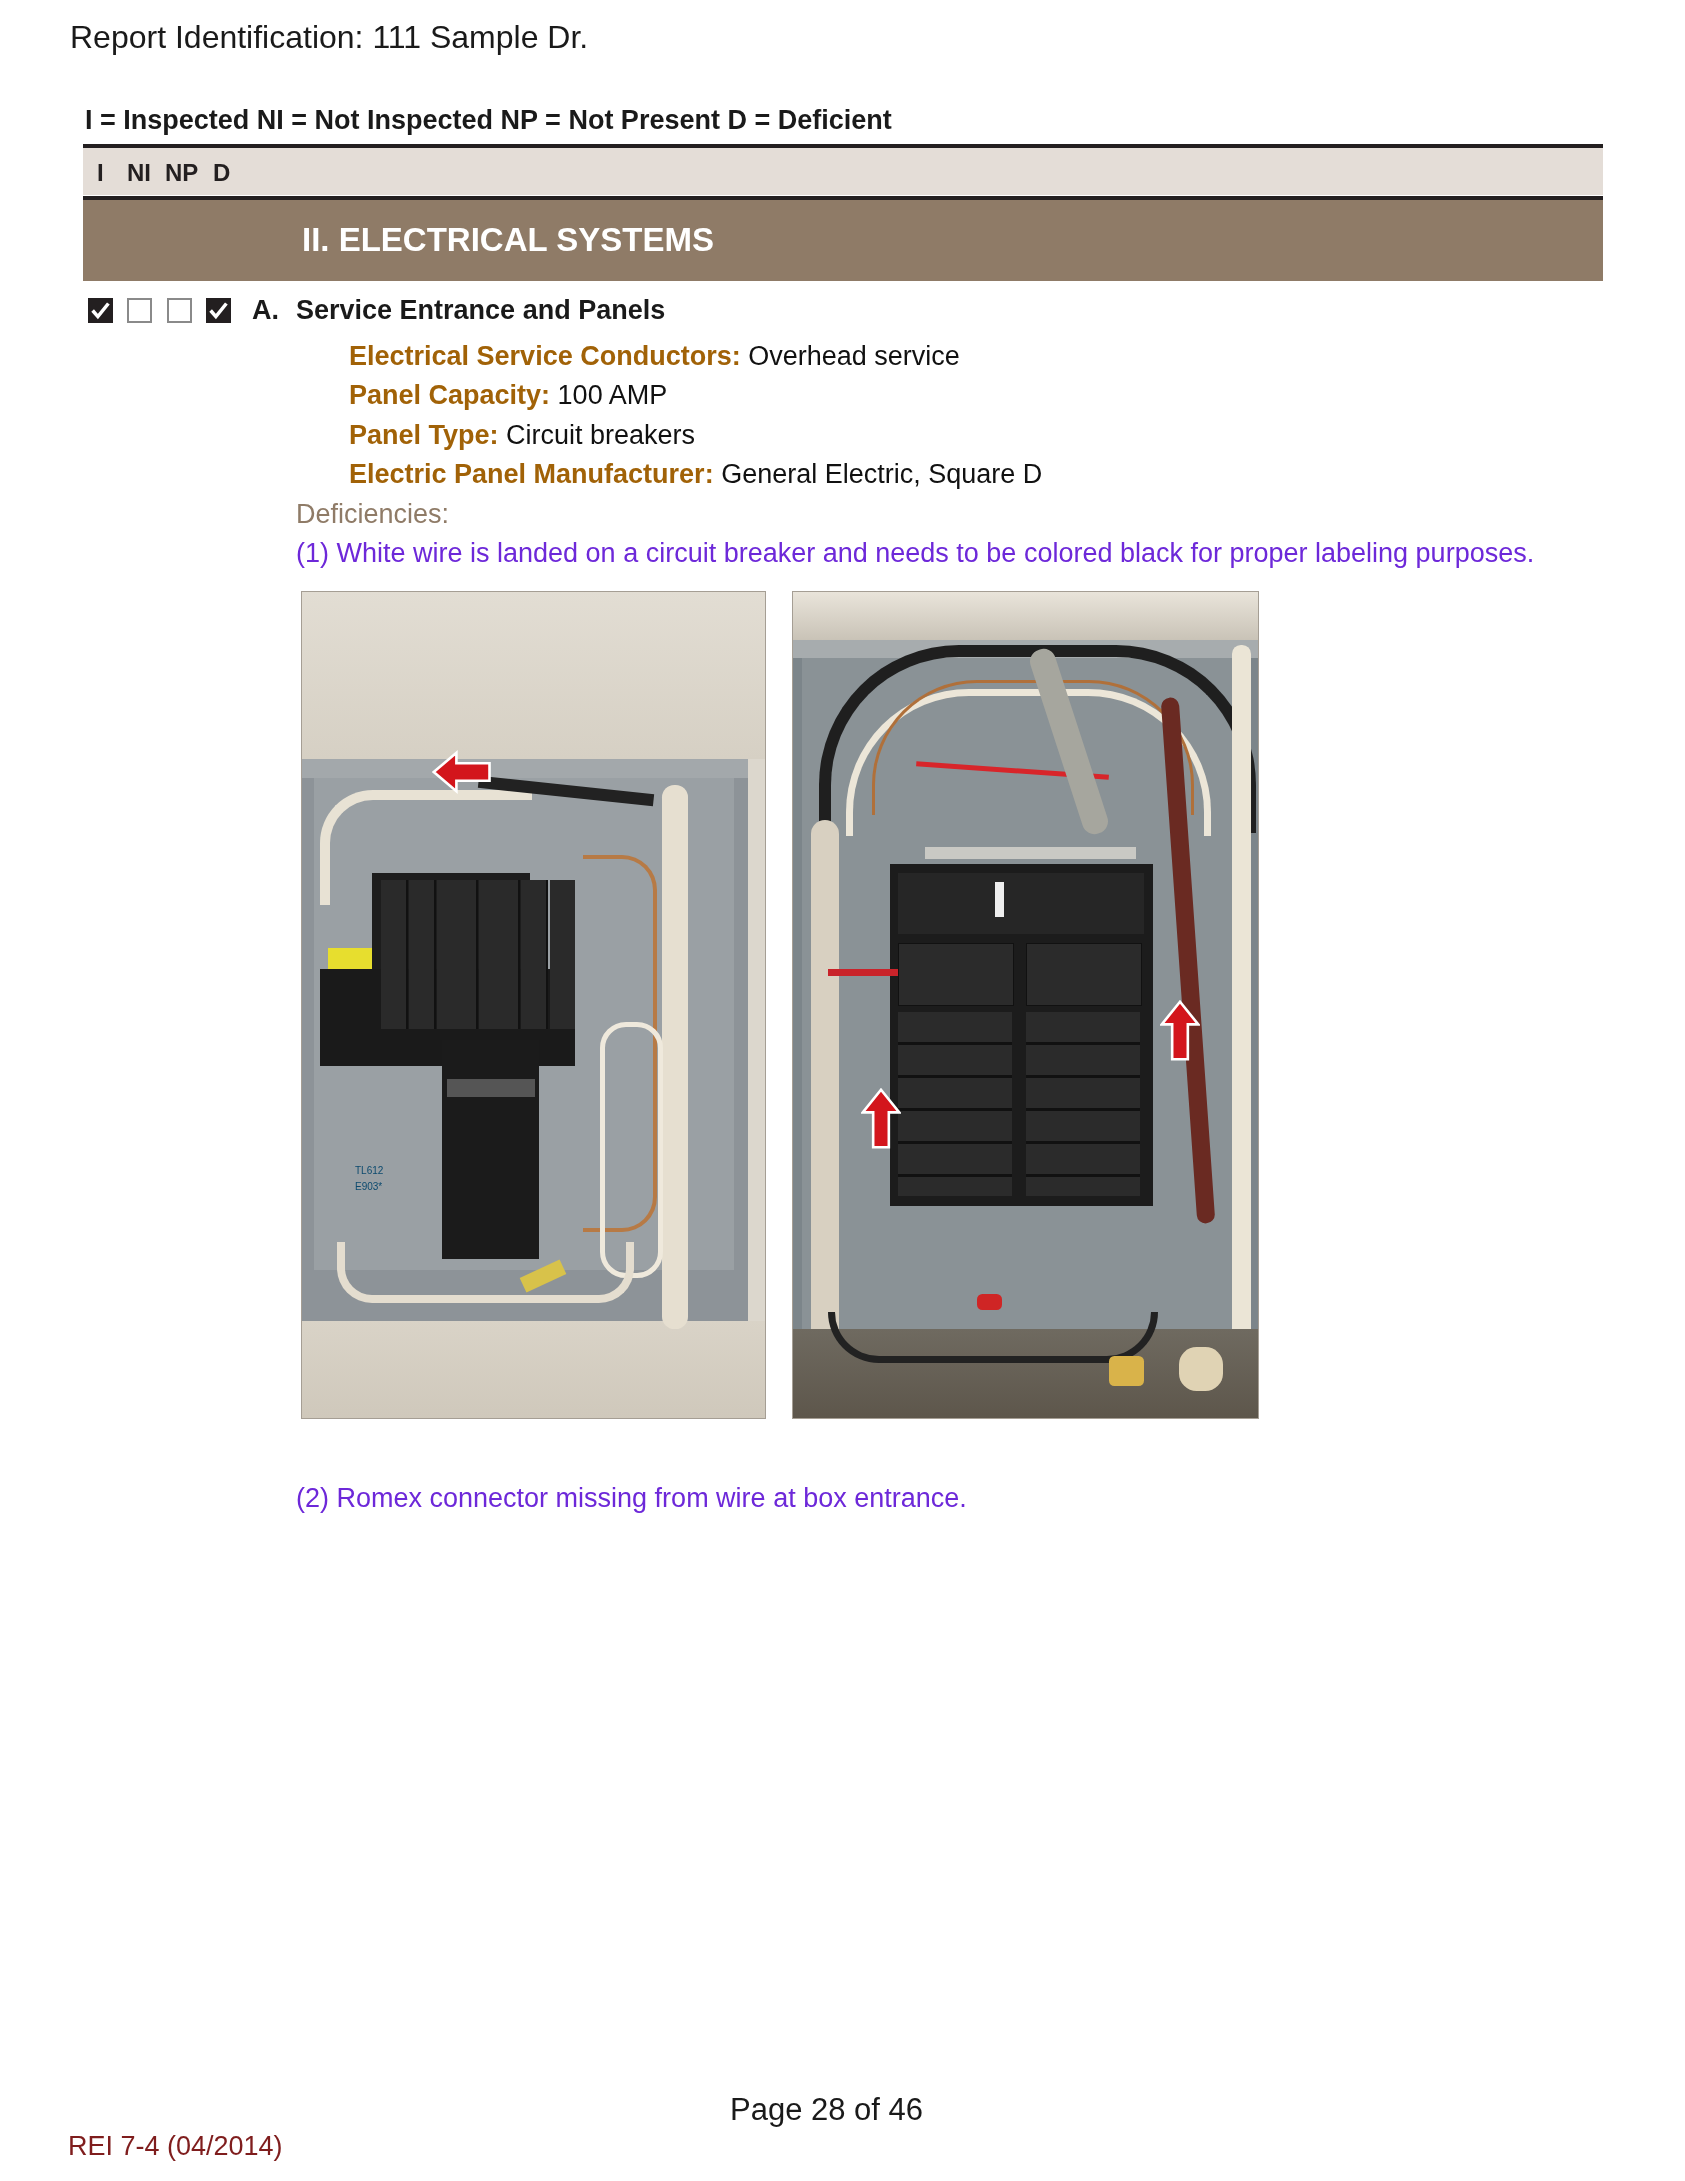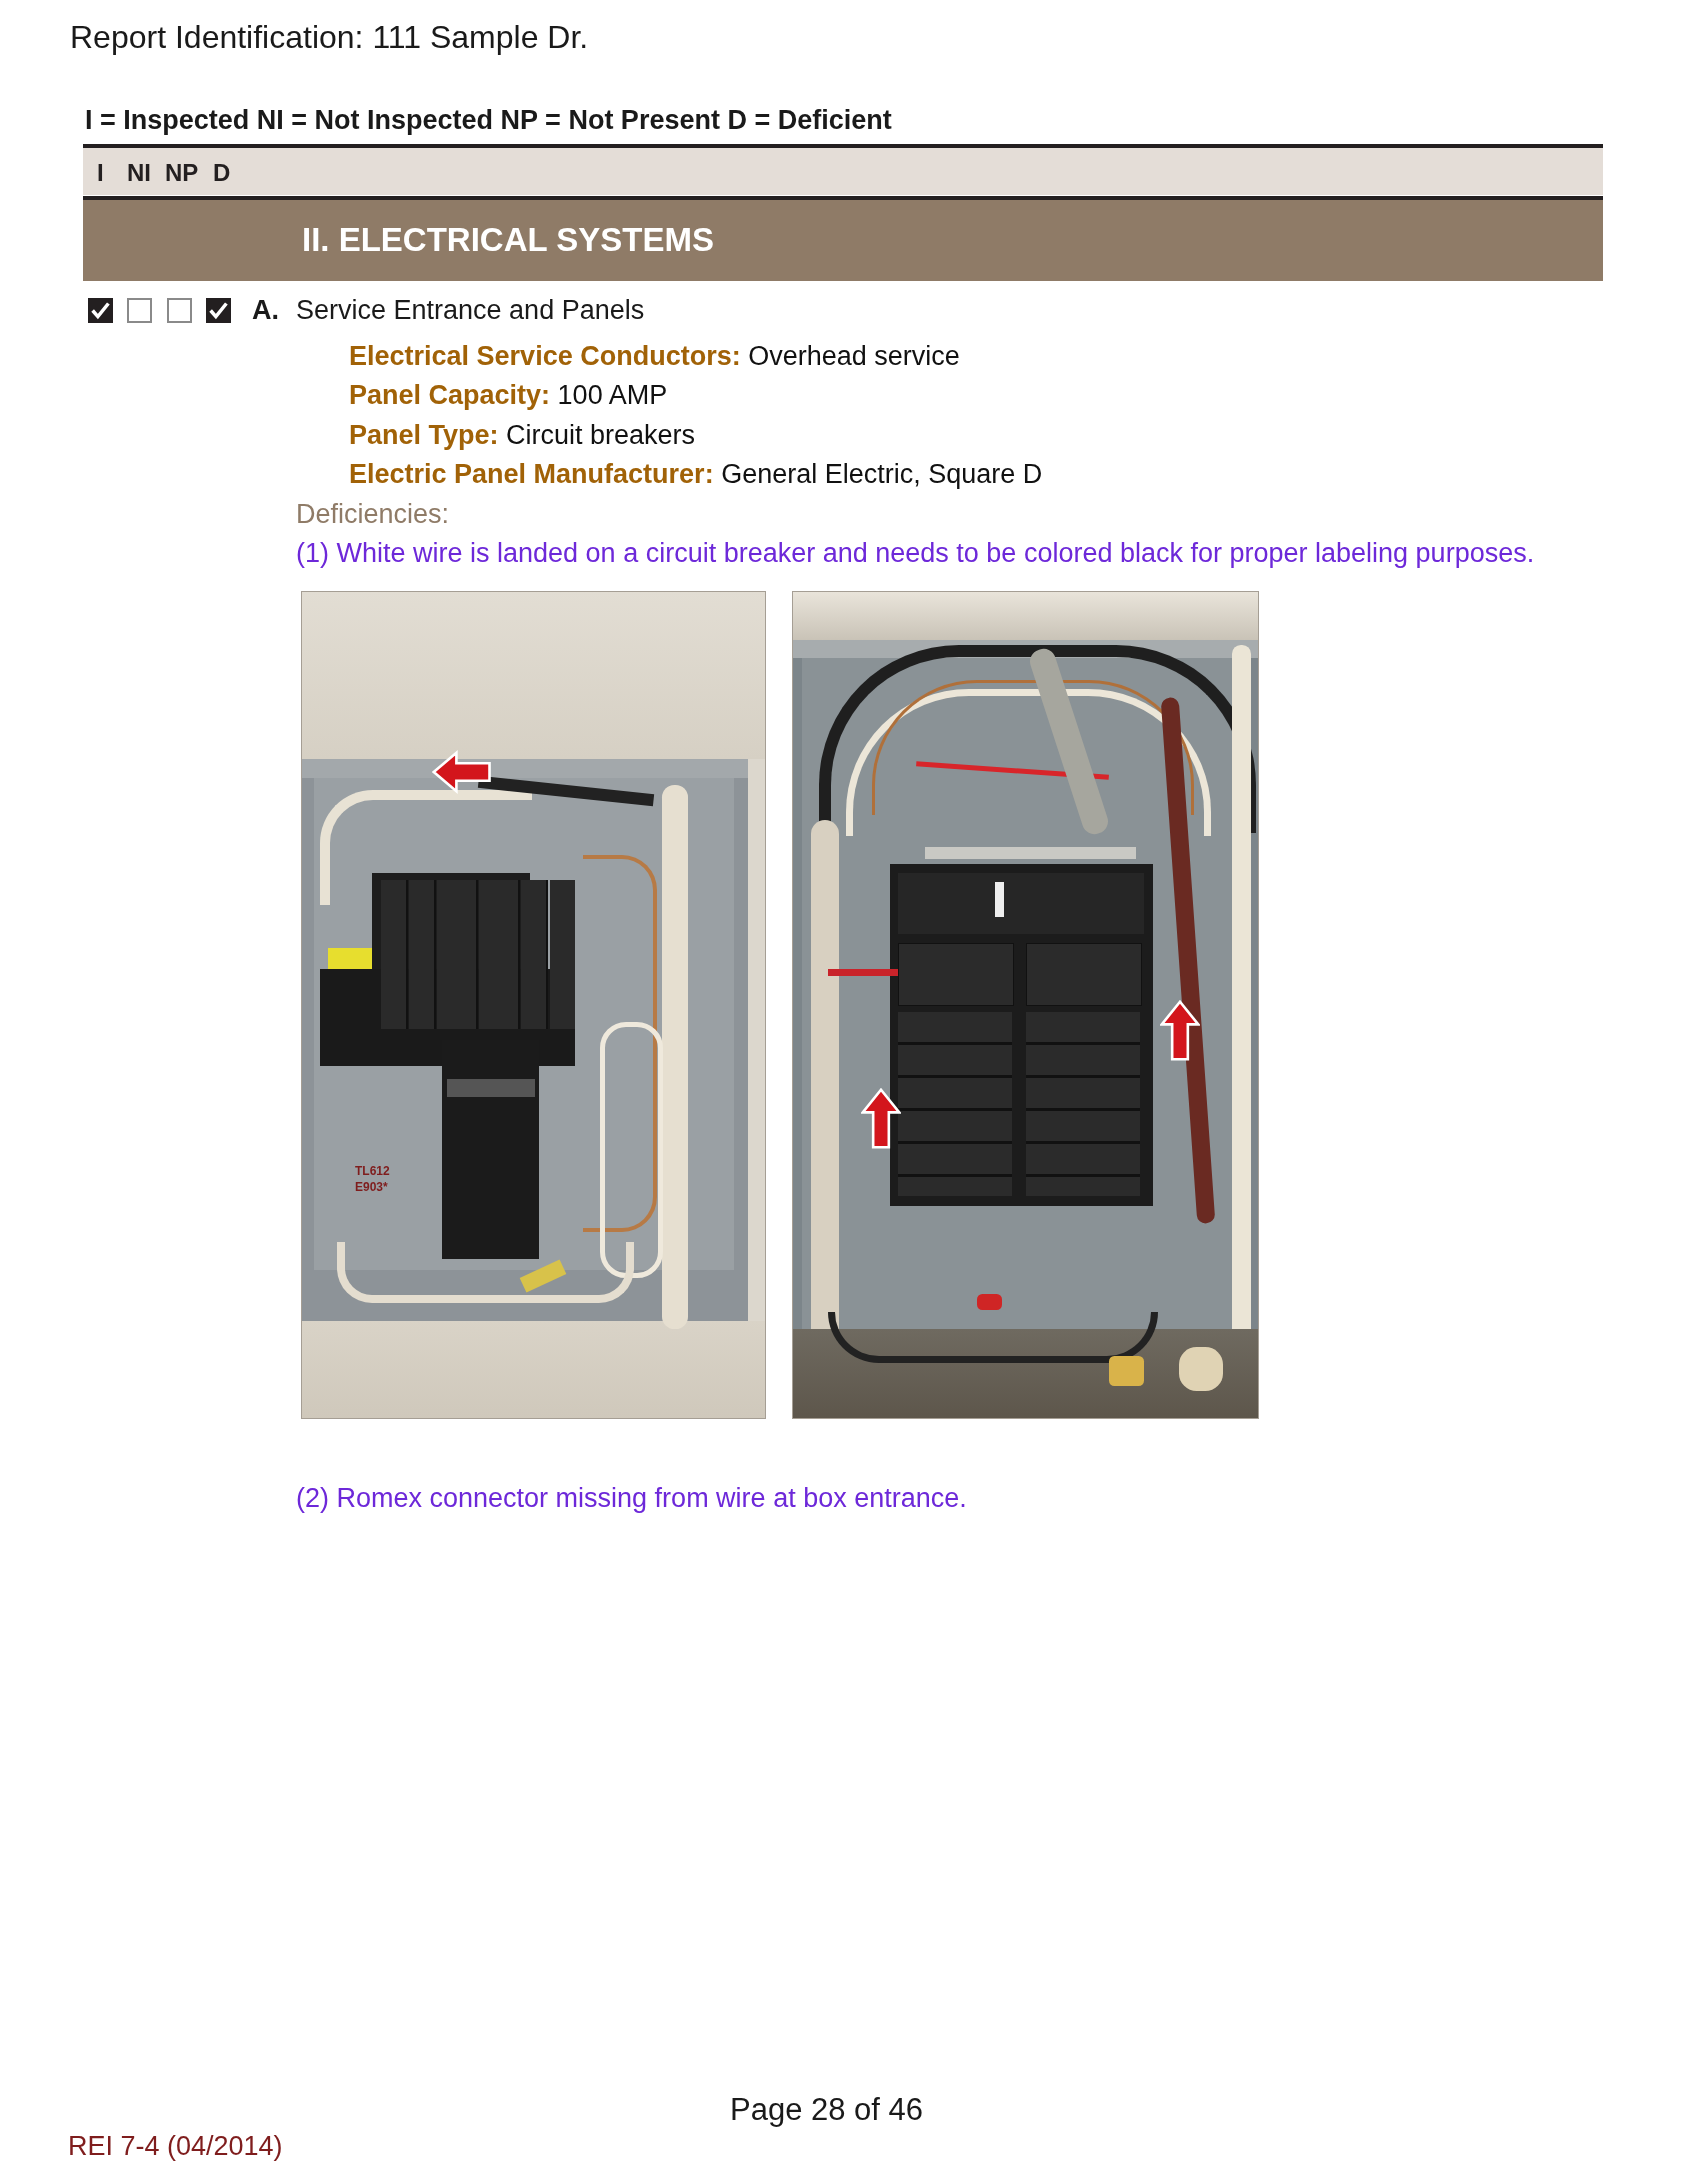--- a/index.html
+++ b/index.html
@@ -11,21 +11,21 @@
   .rule { left:83px; width:1520px; height:4.4px; background:#231f20; }
   .band-light { left:83px; top:148px; width:1520px; height:47px; background:#e4ddd7; }
   .band-light span { position:absolute; top:10.5px; font-size:24px; font-weight:bold; color:#231f20; }
   .band-brown { left:83px; top:200px; width:1520px; height:81px; background:#8f7b67; }
   .band-brown .section-title { position:absolute; left:219px; top:21px; font-size:33px; font-weight:bold; color:#ffffff; white-space:nowrap; }
   .cb { position:absolute; top:298px; width:24.6px; height:24.6px; box-sizing:border-box; }
   .cb.checked { background:#231f20; }
   .cb.unchecked { border:2.6px solid #8a8a8a; background:#fff; }
   .cb svg { position:absolute; left:1.8px; top:1.8px; }
   .item-letter { left:252px; top:295px; font-size:27px; font-weight:bold; color:#1a1a1a; }
-  .item-title { left:296px; top:295px; font-size:27px; font-weight:normal; color:#1a1a1a; white-space:nowrap; }
+  .item-title { left:296px; top:295px; font-size:27px; font-weight:bold; color:#1a1a1a; white-space:nowrap; }
   .detail { left:301px; font-size:27px; white-space:nowrap; }
   .detail .lbl { color:#a16207; font-weight:bold;margin-left:48px; }
   .detail .val { color:#111; }
   .def-head { left:296px; top:499px; font-size:27px; color:#8f7b67; }
   .def-text { left:296px; font-size:27px; color:#6d28d9; white-space:nowrap; }
   .photo { position:absolute; top:591px; height:828px; box-sizing:border-box; border:1.8px solid #a59e94; overflow:hidden; }
   .page-num { left:730px; top:2092px; font-size:31px; color:#1a1a1a; white-space:nowrap; }
   .form-id { left:68px; top:2131px; font-size:27px; color:#7f1d1d; white-space:nowrap; }
   .p { position:absolute; }
 </style>
@@ -102,21 +102,21 @@
   <div class="p" style="left:70px; top:281px; width:158px; height:158px; background:#1d1d1d;"></div>
   <div class="p" style="left:17.6px; top:377px; width:255px; height:97px; background:#1a1a1a;"></div>
   <div class="p" style="left:79px; top:288px; width:24.6px; height:149px; background:#2a2a2a; border-right:2.6px solid #111;"></div>
   <div class="p" style="left:107px; top:288px; width:24.6px; height:149px; background:#2a2a2a; border-right:2.6px solid #111;"></div>
   <div class="p" style="left:135px; top:288px; width:39px; height:149px; background:#2a2a2a; border-right:2.6px solid #111;"></div>
   <div class="p" style="left:177px; top:288px; width:39px; height:149px; background:#2a2a2a; border-right:2.6px solid #111;"></div>
   <div class="p" style="left:219px; top:288px; width:24.6px; height:149px; background:#2a2a2a; border-right:2.6px solid #111;"></div>
   <div class="p" style="left:248px; top:288px; width:24.6px; height:149px; background:#2a2a2a;"></div>
   <div class="p" style="left:140px; top:448px; width:97px; height:219px; background:#1b1b1b;"></div>
   <div class="p" style="left:145px; top:487px; width:88px; height:17.6px; background:#555;"></div>
-  <div class="p" style="left:53px; top:571px; font-size:12px; color:#7f1d1d; font-weight:bold; line-height:16px;">TL612<br>E903*</div>
+  <div class="p" style="left:53px; top:571px; font-size:10px; color:#0c4a6e; font-weight:normal; line-height:16px;">TL612<br>E903*</div>
 
   <svg class="p" style="left:130px; top:158px;" width="61" height="44" viewBox="0 0 70 50">
     <polygon points="2,25 28,3 28,15 66,15 66,35 28,35 28,47" fill="#d3151c" stroke="#fff" stroke-width="3"></polygon>
   </svg>
 
   <div class="p" style="left:35px; top:650px; width:281px; height:53px; border:8.8px solid #e4ddcf; border-top:none; border-radius:0 0 35px 35px;"></div>
   <div class="p" style="left:219px; top:676px; width:44px; height:16px; background:#d8c24a; transform:rotate(-25deg);"></div>
 </div>
 
 <div class="photo" style="left:792px; width:467px; background:#7c858a;">

